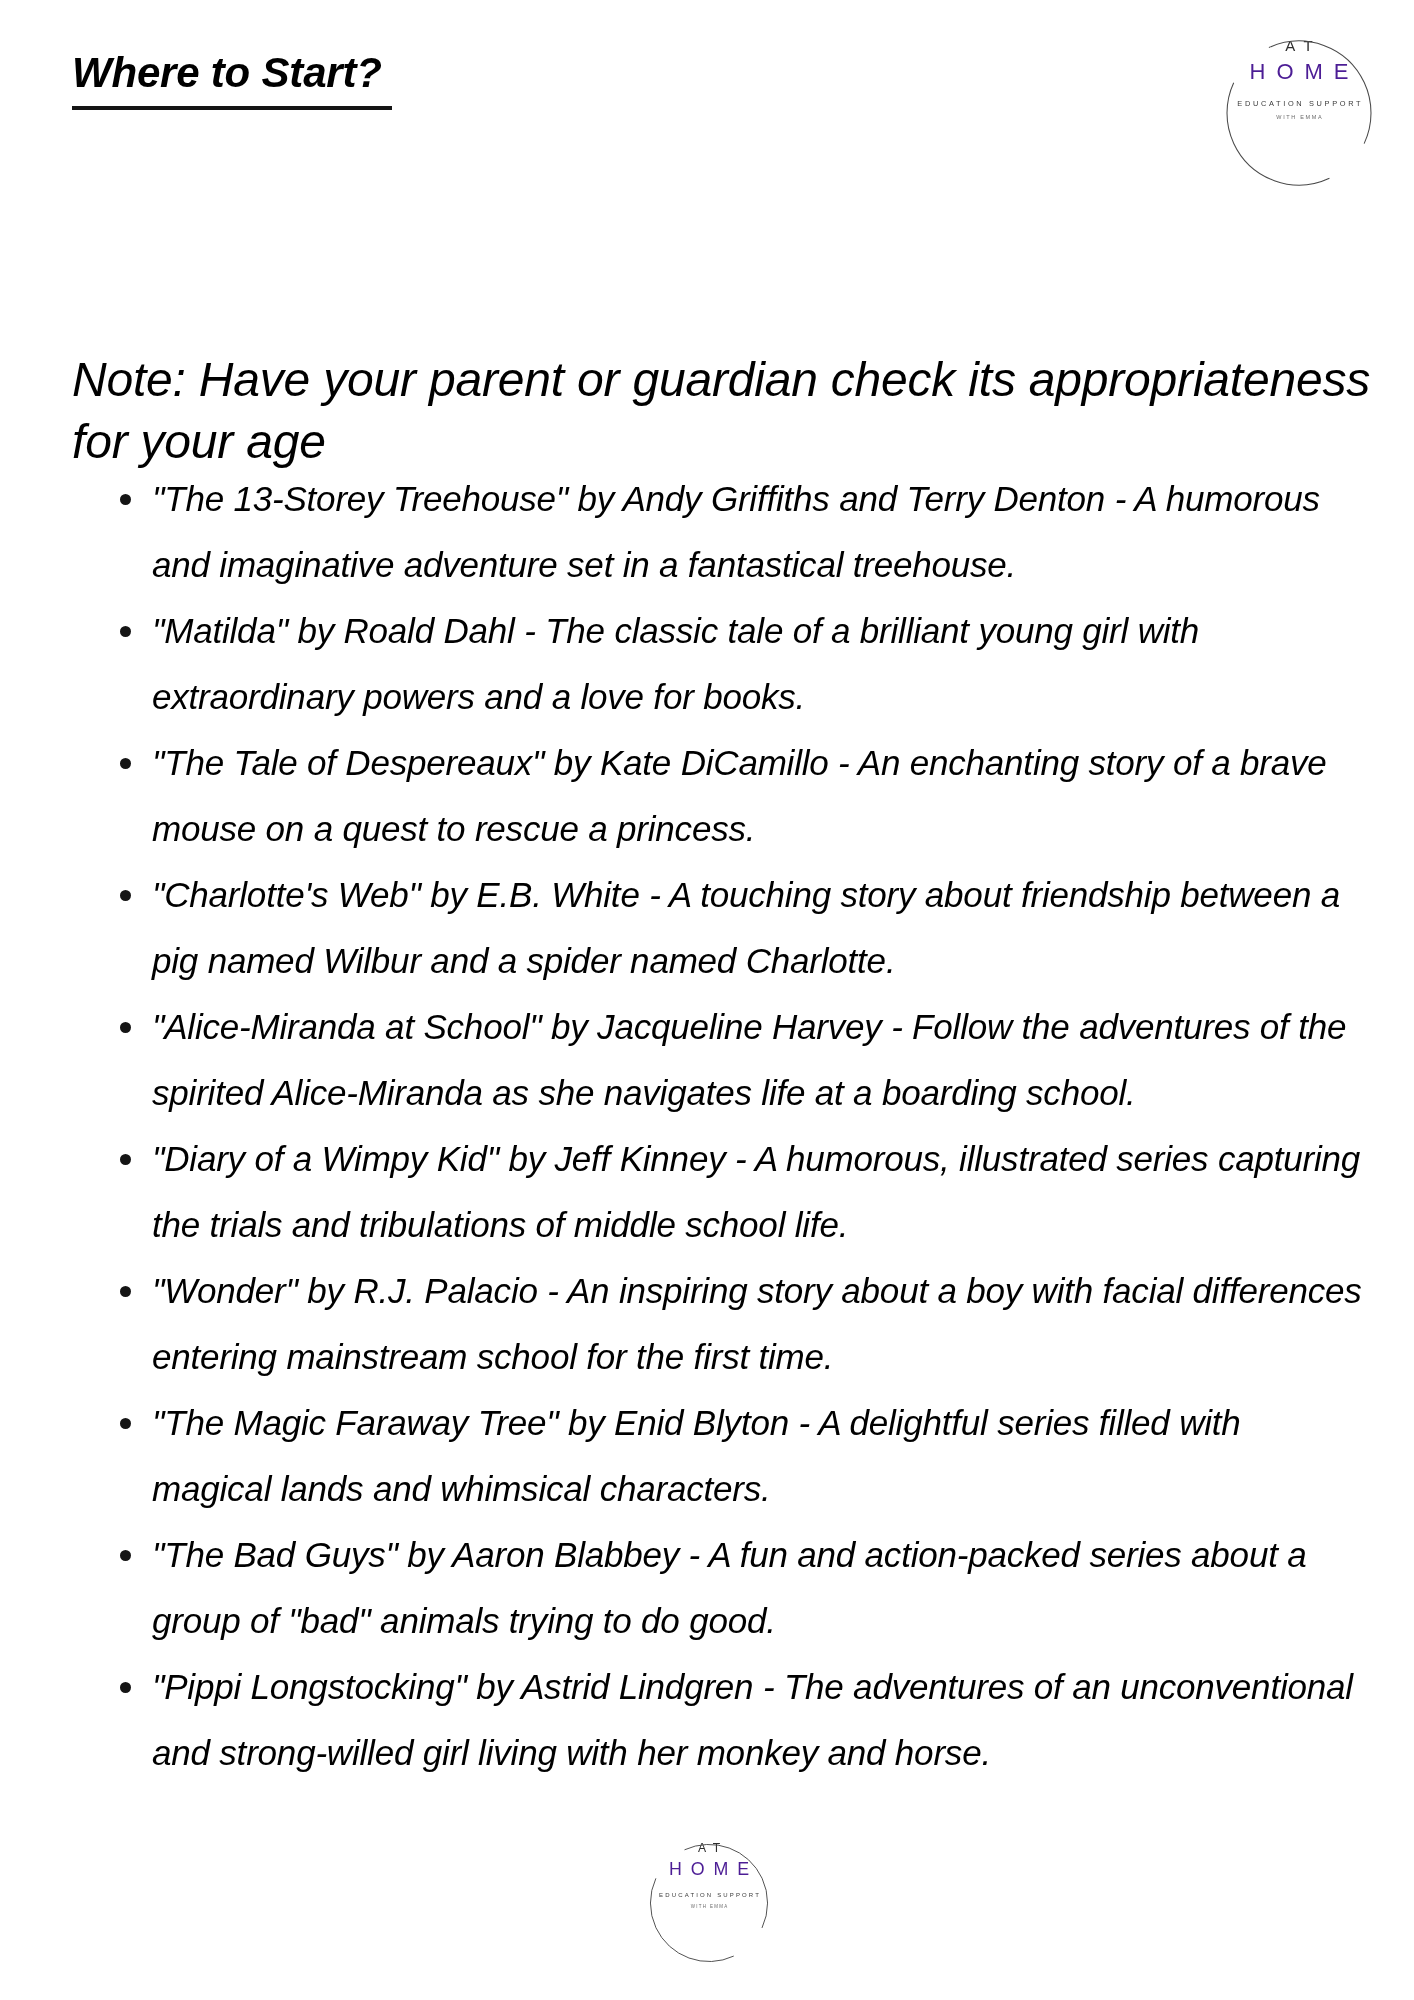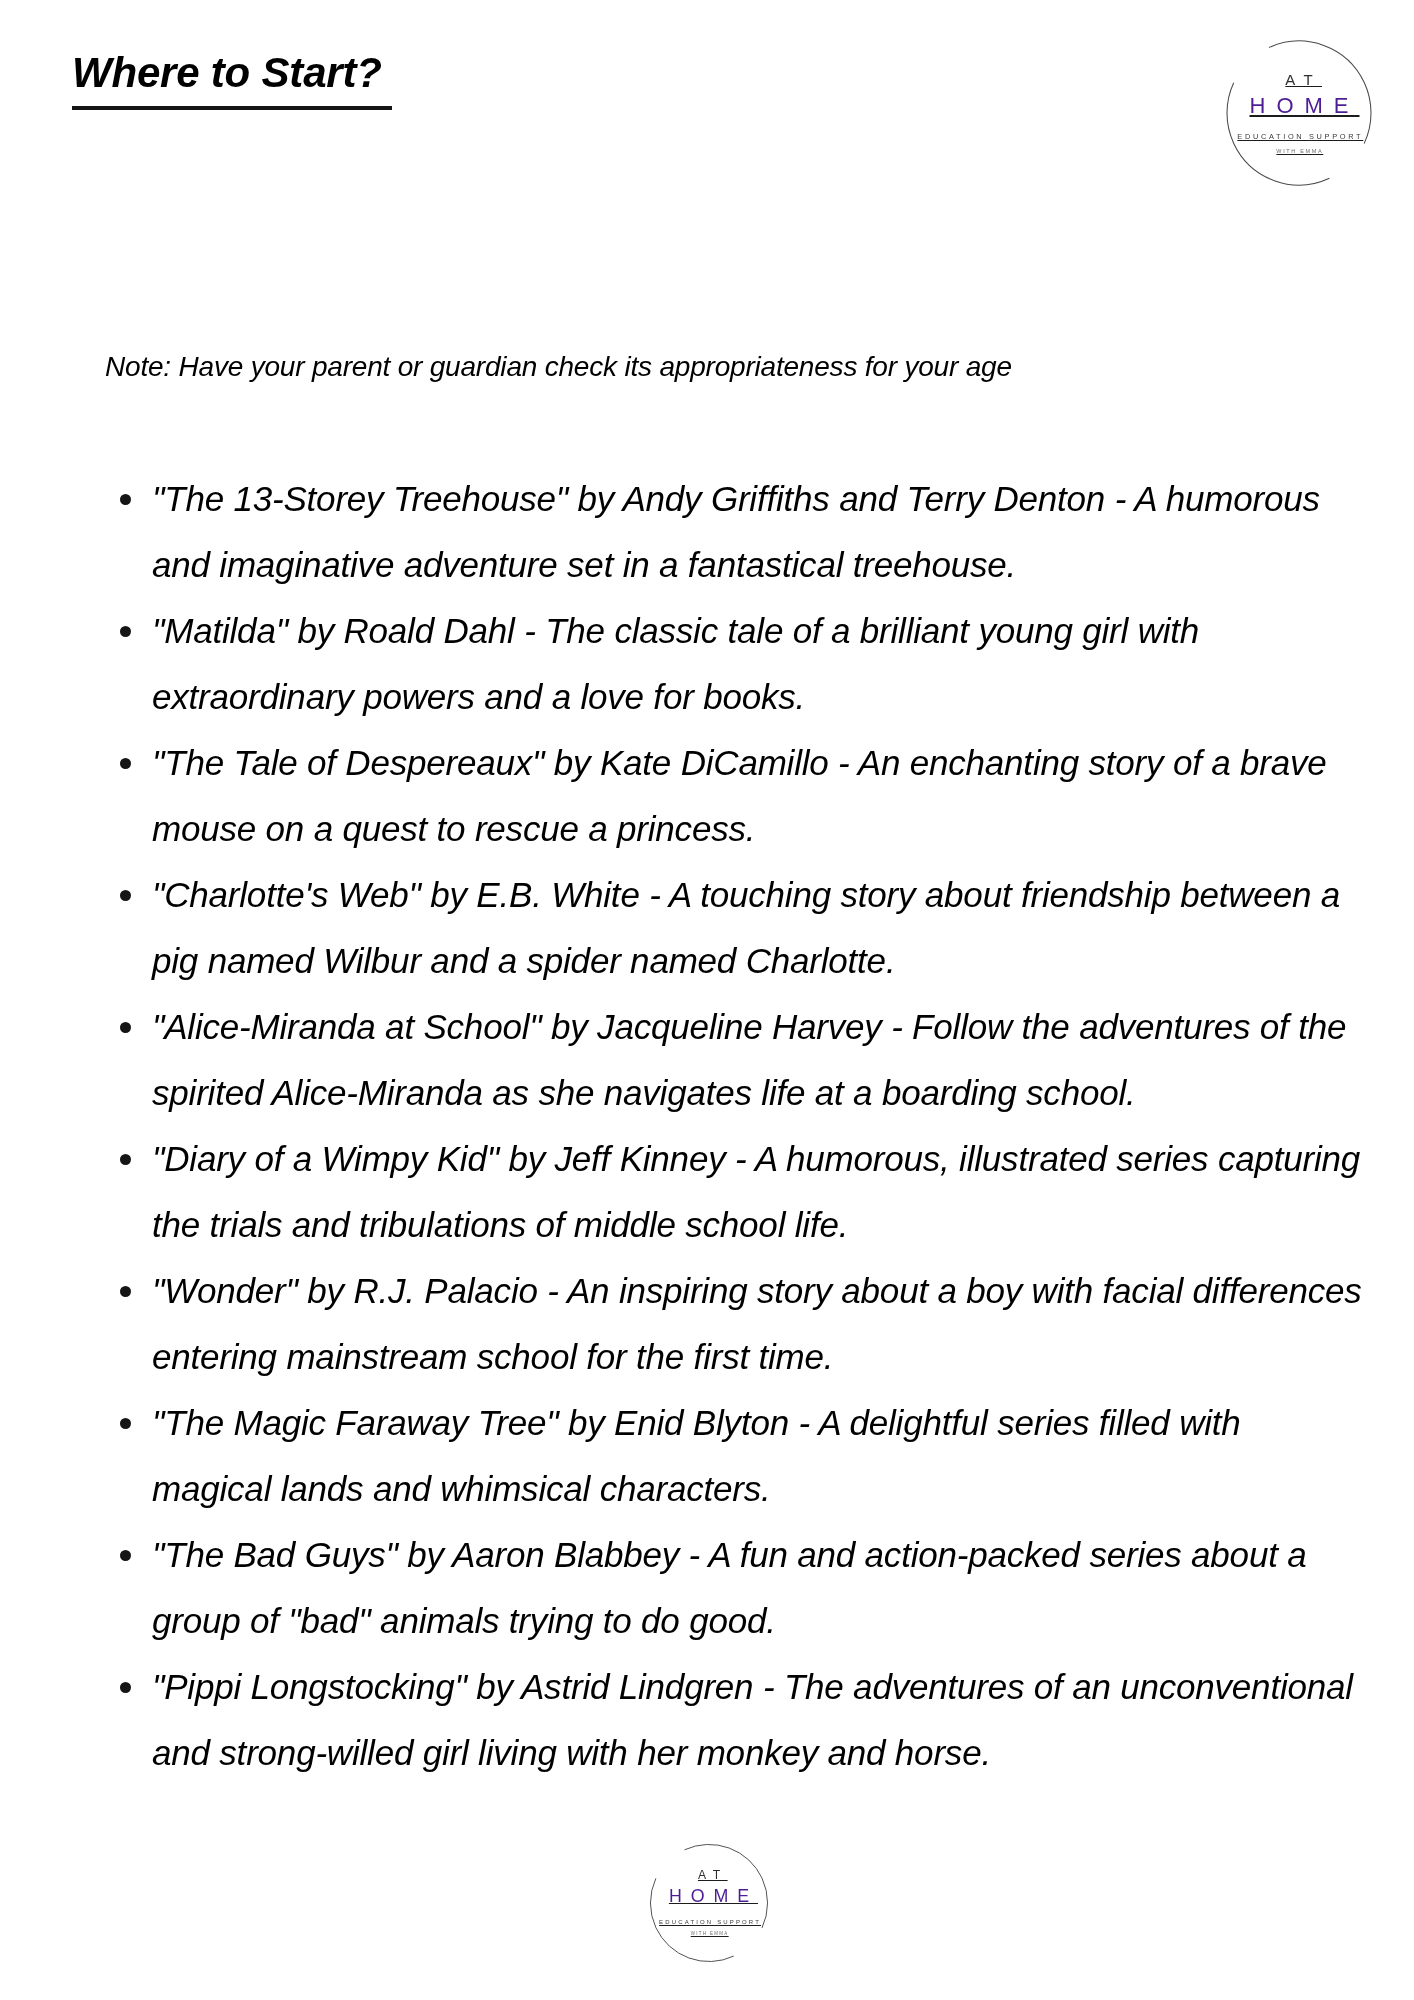--- a/index.html
+++ b/index.html
@@ -45,23 +45,22 @@
     position: absolute;
     left: 72px;
     top: 287px;
     font-size: 36px;
     line-height: 1.3;
   }
   .intro-2 {
     position: absolute;
     left: 72px;
     top: 349px;
-    font-size: 28px;
+    font-size: 48px;
     line-height: 1.3;
-    margin-left: 33px;
   }
   
   .book-list {
     position: absolute;
     left: 120px;
     top: 466px;
     width: 1245px;
     list-style: none;
   }
   .book-item {
@@ -79,24 +78,22 @@
     height: 11px;
     border-radius: 50%;
     background: #151515;
   }
   
   .logo {
     position: absolute;
     display: flex;
     flex-direction: column;
     align-items: center;
-    justify-content: center;
     text-align: center;
     font-style: normal;
-    text-decoration: underline;
   }
   .logo-top    { left: 1224px; top: 38px;  width: 150px; height: 150px; font-size: 10px; }
   .logo-bottom { left: 648px; top: 1842px; width: 122px; height: 122px; font-size: 8.1px; }
   .logo svg.arcs {
     position: absolute;
     inset: 0;
     width: 100%;
     height: 100%;
   }
   .logo .lg-at {

